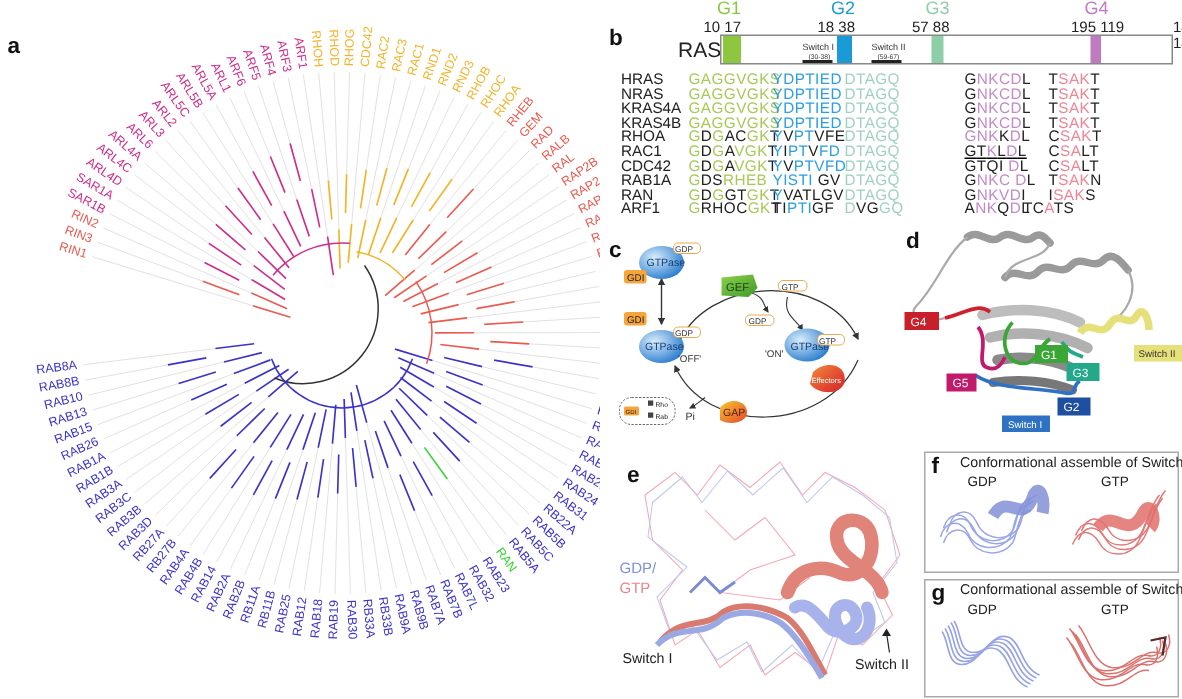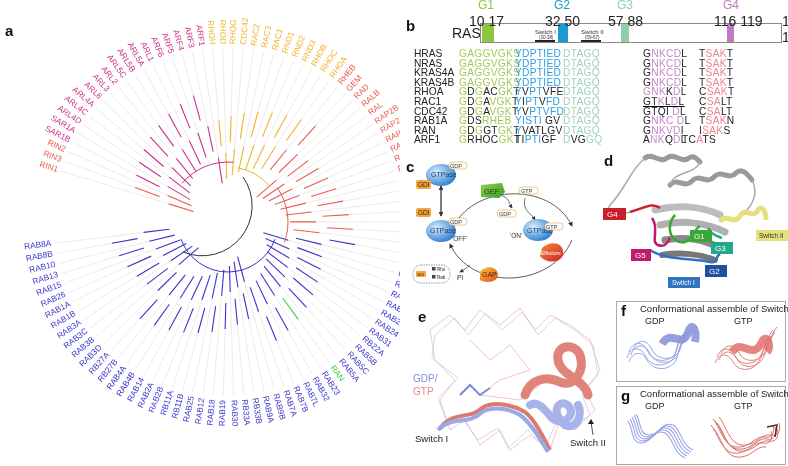--- a/index.html
+++ b/index.html
@@ -5,21 +5,21 @@
   html,body{margin:0;padding:0;background:#fff;}
   body{width:788px;height:466px;position:relative;overflow:hidden;font-family:"Liberation Sans",sans-serif;}
   .panel-label{position:absolute;font-weight:bold;font-size:15px;color:#111;font-family:"Liberation Sans",sans-serif;}
   svg text{font-family:"Liberation Sans",sans-serif;}
   #tree{position:absolute;left:0;top:0;}
   #panelb{position:absolute;left:400px;top:0;width:388px;height:150px;}
   .seqrow{position:absolute;left:0;height:11px;font-size:10.2px;line-height:11px;white-space:nowrap;}
   .seqname{position:absolute;left:14px;color:#222;}
   .seqseg{position:absolute;letter-spacing:0.3px;}
   .gl{position:absolute;font-size:12px;text-align:center;width:30px;}
-  .gn{position:absolute;font-size:14px;color:#222;}
+  .gn{position:absolute;font-size:10px;color:#222;}
   .bar{position:absolute;left:80px;top:23px;width:300px;height:18px;border:1px solid #888;background:#fff;}
   .gbox{position:absolute;top:0;height:18px;}
   .swlab{position:absolute;font-size:4.5px;color:#333;}
   .swline{position:absolute;height:2px;background:#222;}
   .framebox{position:absolute;border:1px solid #aaa;background:#fff;}
   .ftitle{position:absolute;font-size:9.5px;color:#222;white-space:nowrap;}
   .fsub{position:absolute;font-size:9px;color:#222;}
 </style>
 </head>
 <body>
@@ -345,25 +345,25 @@
       <div class="swlab" style="left: 58px; top: 11px;">(30-38)</div>
       <div class="swline" style="left: 54px; top: 16px; width: 20px;"></div>
       <div class="swlab" style="left: 100px; top: 5px; font-size: 6px;">Switch II</div>
       <div class="swlab" style="left: 104px; top: 11px;">(59-67)</div>
       <div class="swline" style="left: 100px; top: 16px; width: 20px;"></div>
     </div>
   <div id="motifLabels">
       <div class="gl" style="left: 71px; top: -2px; color: rgb(141, 198, 63);">G1</div>
       <div class="gn" style="left: 69px; top: 13px;">10 17</div>
       <div class="gl" style="left: 147px; top: -2px; color: rgb(26, 154, 214);">G2</div>
-      <div class="gn" style="left: 145px; top: 13px;">32 50</div>
+      <div class="gn" style="left: 145px; top: 13px;">18 38</div>
       <div class="gl" style="left: 210px; top: -2px; color: rgb(143, 207, 168);">G3</div>
       <div class="gn" style="left: 208px; top: 13px;">57 88</div>
       <div class="gl" style="left: 316px; top: -2px; color: rgb(192, 122, 192);">G4</div>
-      <div class="gn" style="left: 314px; top: 13px;">116 119</div>
+      <div class="gn" style="left: 314px; top: 13px;">195 119</div>
       <div class="gl" style="left: 384px; top: -2px; color: rgb(239, 126, 134);">G5</div>
       <div class="gn" style="left: 382px; top: 13px;">145 147</div>
     </div>
   <div id="alignRows">
       <div class="seqrow" style="top: 48px;">
         <span class="seqname">HRAS</span>
         <span class="seqseg" style="left: 59px;"><span style="color: rgb(166, 201, 87);">GAGGVGKS</span></span>
         <span class="seqseg" style="left: 115px;"><span style="color: rgb(45, 159, 224);">YDPTIED</span></span>
         <span class="seqseg" style="left: 163px;"><span style="color: rgb(159, 210, 190);">DTAGQ</span></span>
         <span class="seqseg" style="left: 243px;"><span style="color: rgb(34, 34, 34);">G</span><span style="color: rgb(196, 138, 200);">NKCD</span><span style="color: rgb(34, 34, 34);">L</span></span>

